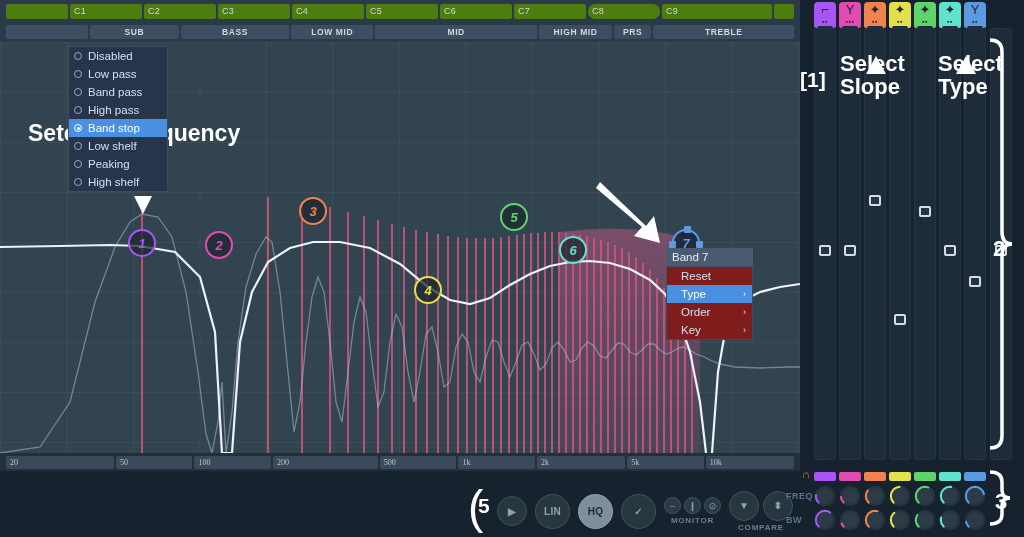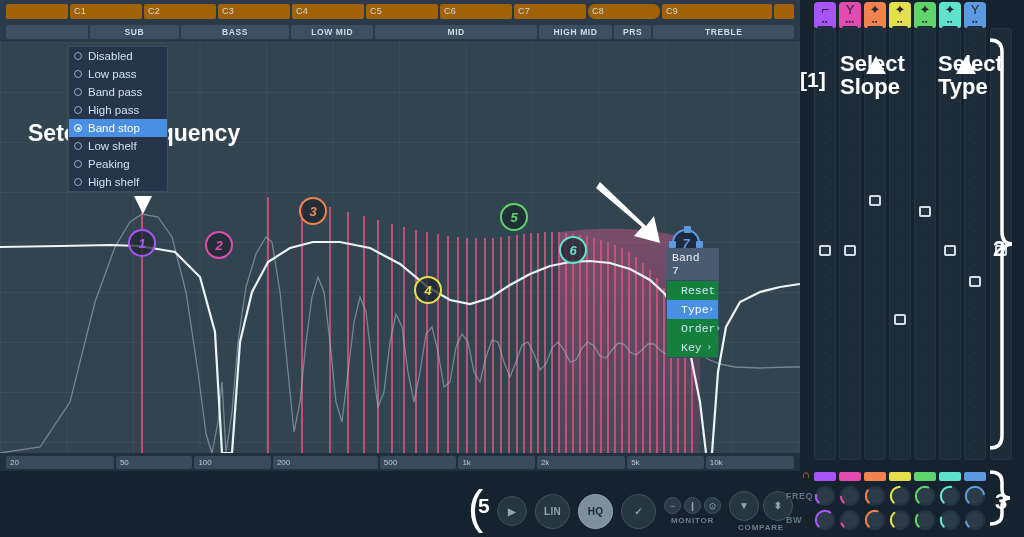--- a/index.html
+++ b/index.html
@@ -13,21 +13,21 @@
 
   
   .eq-region { position:absolute; left:0; top:0; width:800px; height:537px; }
 
   .key-strip {
     position:absolute; left:0; top:0; width:800px; height:22px;
     background:#2b3a49;
     display:flex; align-items:center; padding:0 6px; gap:2px;
   }
   .key-cell {
-    height:15px; background:#a16207; border-radius:2px;
+    height:15px; background:#4d7c0f; border-radius:2px;
     color:#cfd9e2; font-size:9px; display:flex; align-items:center;
     padding-left:4px; letter-spacing:.3px;
   }
   .band-strip {
     position:absolute; left:0; top:22px; width:800px; height:20px;
     background:#2b3a49;
     display:flex; align-items:center; padding:0 6px; gap:2px;
   }
   .band-cell {
     height:14px; background:#3c4e60; border-radius:2px;
@@ -40,21 +40,21 @@
     background:
       linear-gradient(to right, rgba(255,255,255,.045) 1px, transparent 1px) 0 0/66.5px 100%,
       linear-gradient(to bottom, rgba(255,255,255,.045) 1px, transparent 1px) 0 0/100% 50px,
       #32444f;
     overflow:hidden;
   }
   .graph svg { position:absolute; left:0; top:0; }
 
   .freq-strip {
     position:absolute; left:0; top:453px; width:800px; height:18px;
-    background:#222f3c; display:flex; align-items:center; padding:0 6px; gap:2px;
+    background:#222f3c; display:flex; align-items:center; padding:0 6px; gap:2px;font-family:Liberation Serif, serif;
   }
   .freq-cell {
     height:13px; background:#3a4a5a; border-radius:2px; color:#b9c6d2;
     font-size:8px; display:flex; align-items:center; padding-left:4px;
   }
 
   .logo { position:absolute; left:10px; top:483px; color:#3e5164;
           font-size:23px; letter-spacing:.5px; }
   .logo .big { font-size:29px; color:#566d82; }
   .logo .sub { font-size:15px; color:#3e5164; }
@@ -140,24 +140,24 @@
   .ann { position:absolute; color:#fff; font-weight:bold; }
   .ann-sel { left:28px; top:120px; font-size:23px; }
   .ann-drag { left:288px; top:155px; font-size:21px; }
   .ann-slope { left:840px; top:52px; font-size:22px; line-height:1.05; }
   .ann-type { left:938px; top:52px; font-size:22px; line-height:1.05; }
   .ann-1 { left:800px; top:68px; font-size:21px; }
   .ann-2 { left:993px; top:236px; font-size:22px; }
   .ann-3 { left:995px; top:489px; font-size:22px; }
 
   
-  .cmenu { position:absolute; left:666px; top:248px; width:53px; z-index:40;
-           font-size:11.5px;font-family:Liberation Mono, monospace; }
+  .cmenu { position:absolute; left:666px; top:248px; width:87px; z-index:40;
+           font-size:11.5px; }
   .cm-title { background:#4a5b71; color:#e6edf4; padding:3px 6px; }
-  .cm-main { background:#15803d; border:1px solid #3c4c63; }
+  .cm-main { background:#7f1d1d; border:1px solid #3c4c63; }
   .cm-item { color:#cfe0f2; padding:3px 6px 3px 14px; position:relative;
              display:flex; justify-content:space-between; align-items:center; }
   .cm-item.sel { background:#4a90e2; color:#fff; }
   .cm-item .arr { font-size:9px; }
   .cm-sub { position:absolute; left:68px; top:46px; width:100px;
             background:#28344a; border:1px solid #3c4c63; z-index:41; }
   .cm-opt { color:#cfe0f2; padding:3px 4px 3px 5px; display:flex; align-items:center;
             gap:6px; font-size:11.5px; }
   .cm-opt.sel { background:#4a90e2; color:#fff; }
   .radio { width:8px; height:8px; border-radius:50%; border:1px solid #93a9c0;

